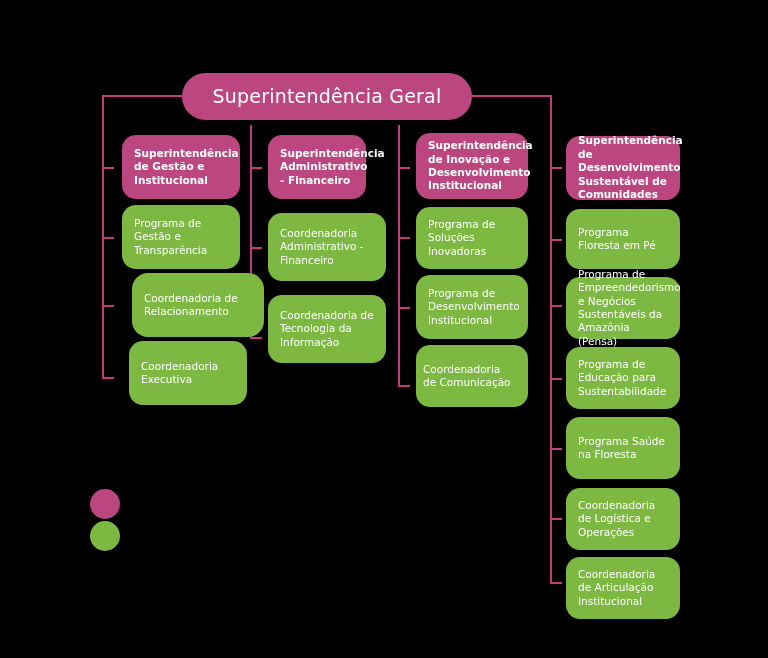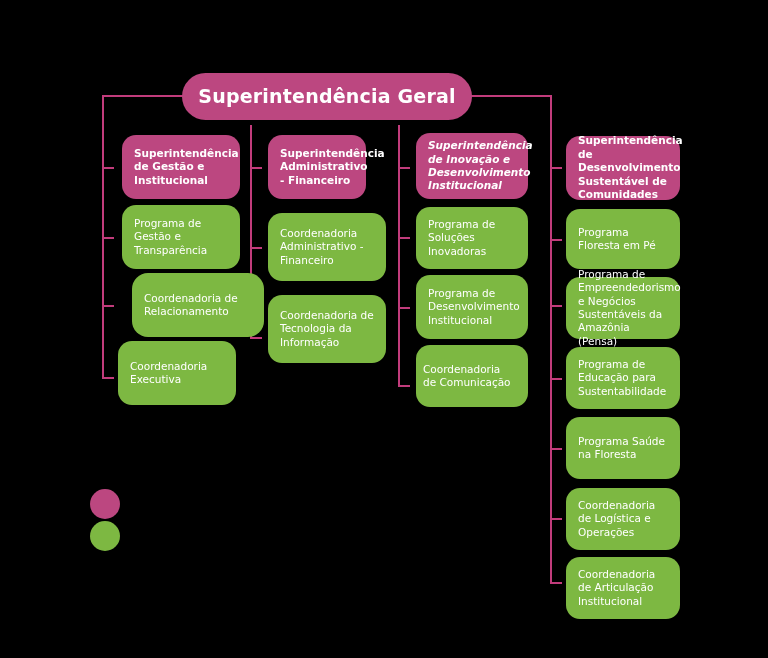--- a/index.html
+++ b/index.html
@@ -40,21 +40,21 @@
   .node span { display: block; width: 100%; }
 
   .node.pink  { background: #BC4780; }
   .node.green { background: #7DB842; }
 
   .root {
     border-radius: 24px;
     justify-content: center;
     text-align: center;
     font-size: 19px;
-    font-weight: bold;
+    font-weight: normal;
     letter-spacing: .2px;
   }
   .unit {
     font-size: 10.5px;
     font-weight: bold;
   }
   .prog {
     font-size: 10.5px;
     font-weight: normal;
   }
@@ -115,35 +115,35 @@
 
   <div class="node pink unit" style="left:122px; top:135px; width:118px; height:64px;">
     <span>Superintendência de Gestão e Institucional</span>
   </div>
   <div class="node green prog" style="left:122px; top:205px; width:118px; height:64px;">
     <span>Programa de Gestão e Transparência</span>
   </div>
   <div class="node green prog" style="left:132px; top:273px; width:132px; height:64px;border-radius:16px;">
     <span>Coordenadoria de Relacionamento</span>
   </div>
-  <div class="node green prog" style="left:118px; top:341px; width:118px; height:64px;">
+  <div class="node green prog" style="left:129px; top:341px; width:118px; height:64px;">
     <span>Coordenadoria Executiva</span>
   </div>
 
   <div class="node pink unit" style="left:268px; top:135px; width:98px; height:64px;">
     <span>Superintendência Administrativo - Financeiro</span>
   </div>
   <div class="node green prog" style="left:268px; top:213px; width:118px; height:68px;">
     <span>Coordenadoria Administrativo - Financeiro</span>
   </div>
   <div class="node green prog" style="left:268px; top:295px; width:118px; height:68px;">
     <span>Coordenadoria de Tecnologia da Informação</span>
   </div>
 
-  <div class="node pink unit" style="left:416px; top:133px; width:112px; height:66px;font-style:italic;">
+  <div class="node pink unit" style="left:416px; top:133px; width:112px; height:66px;">
     <span>Superintendência de Inovação e Desenvolvimento Institucional</span>
   </div>
   <div class="node green prog" style="left:416px; top:207px; width:112px; height:62px;">
     <span>Programa de Soluções Inovadoras</span>
   </div>
   <div class="node green prog" style="left:416px; top:275px; width:112px; height:64px;">
     <span>Programa de Desenvolvimento Institucional</span>
   </div>
   <div class="node green prog" style="left:416px; top:345px; width:112px; height:62px;padding-left:7px;">
     <span>Coordenadoria de Comunicação</span>

